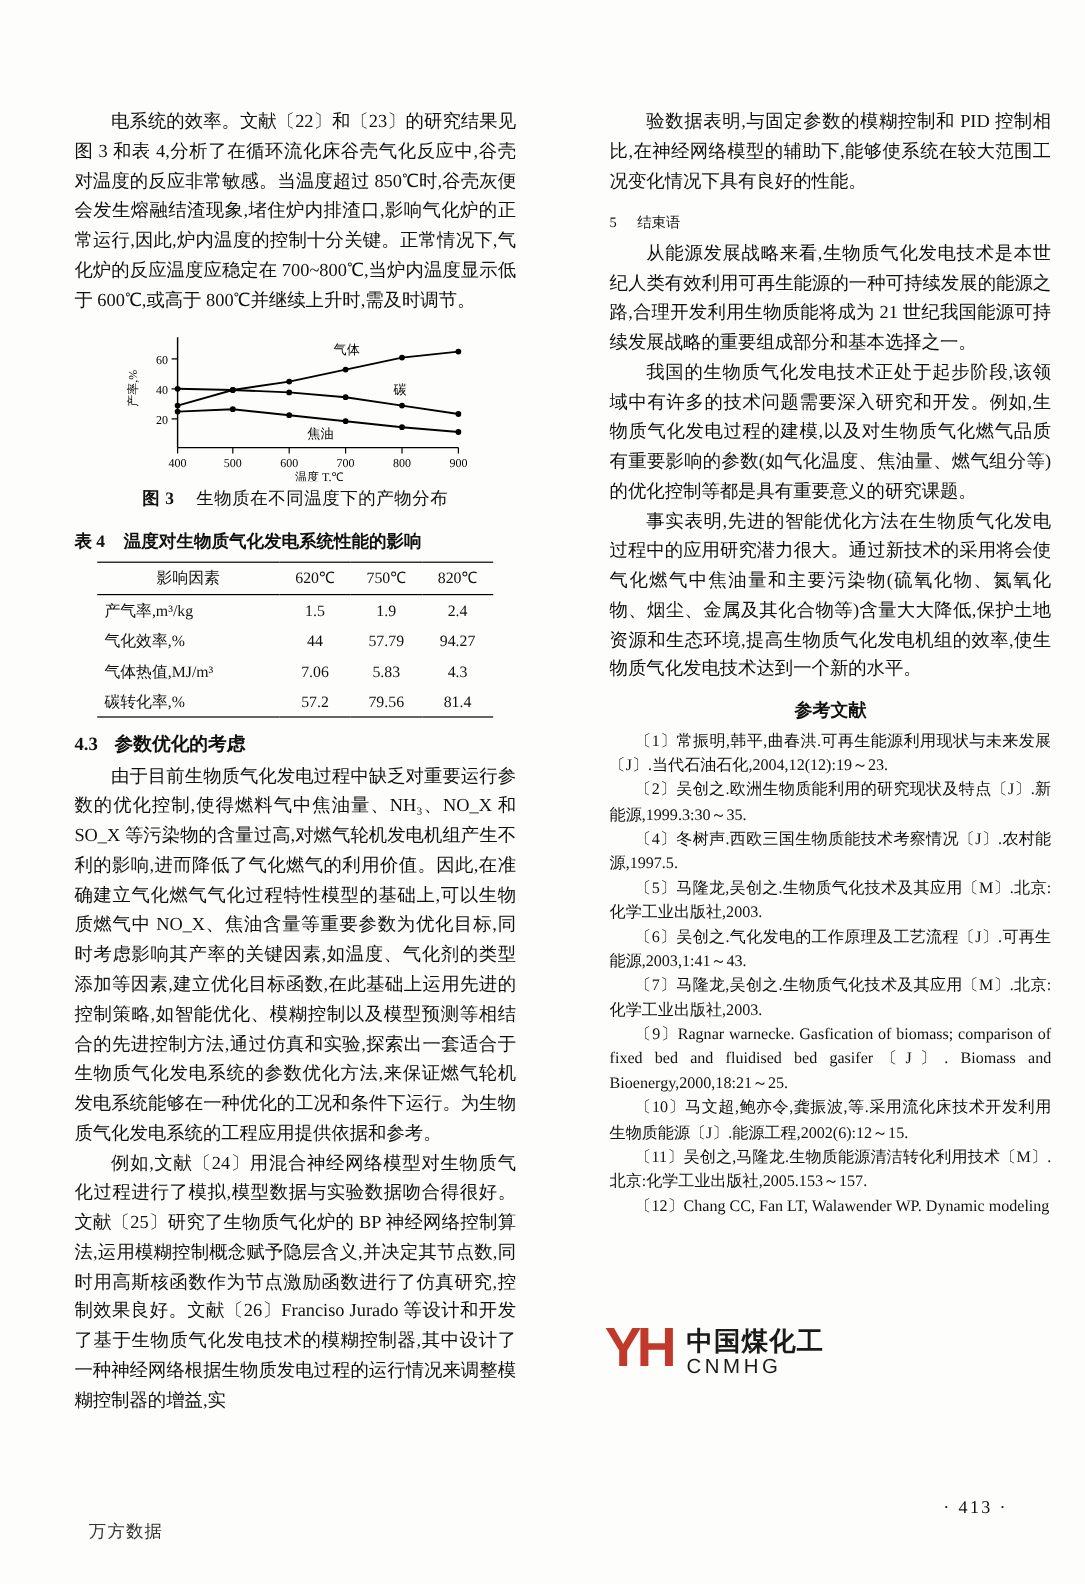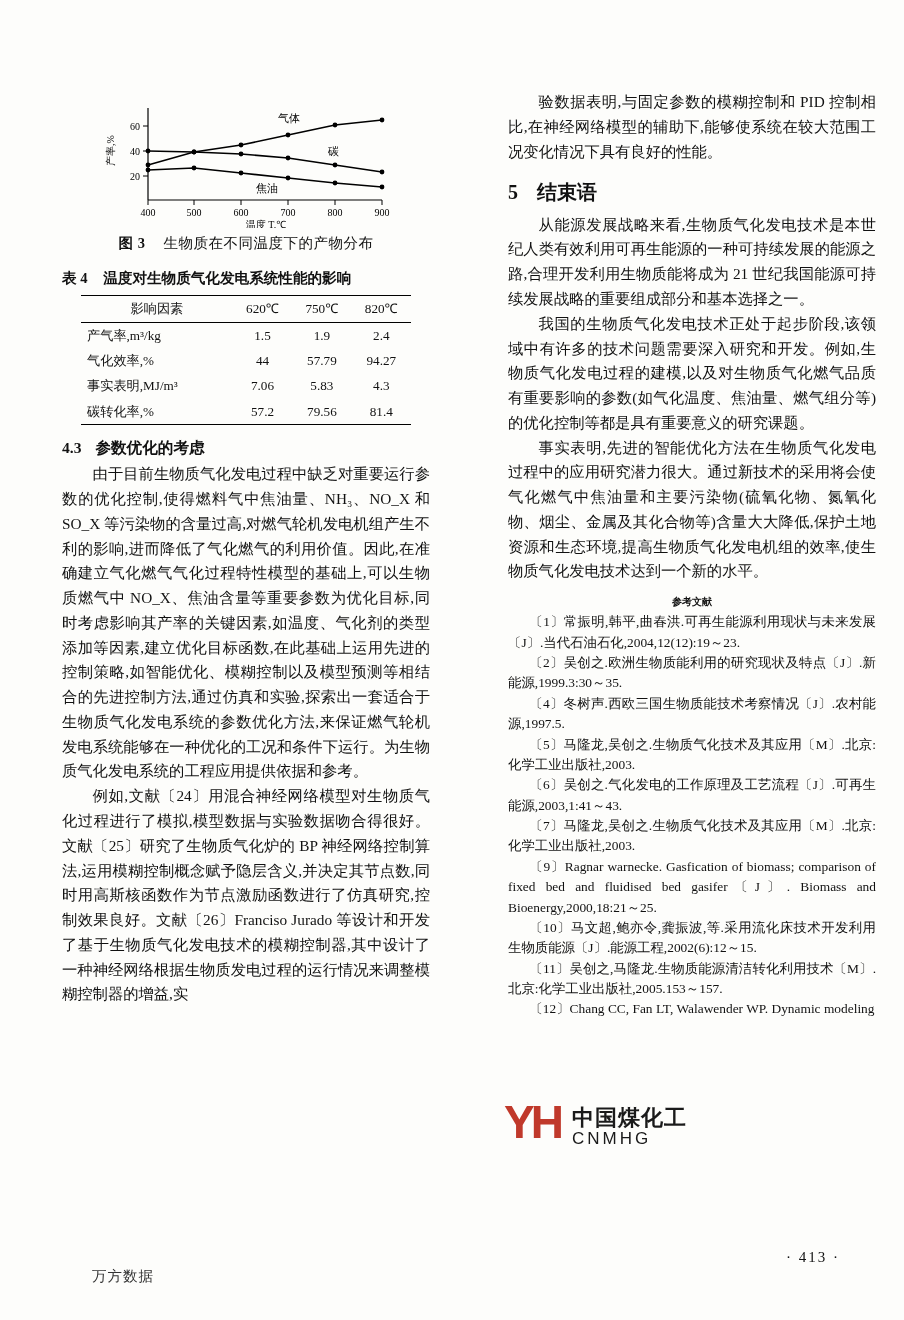--- a/index.html
+++ b/index.html
@@ -72,38 +72,38 @@
     border-bottom:1.6px solid #000;
   }
   table.data td.rowhead{
     text-align:left;
     padding-left:6px;
     white-space:nowrap;
   }
 
   
   h2.sec{
-    font-size:20px;
-    font-weight:bold;
+    font-size:12px;
+    font-weight:normal;
     margin:12px 0 4px 0;
     text-indent:0;
   }
   h2.sec .num{margin-right:14px;}
   h3.sub{
     font-size:15.6px;
     font-weight:bold;
     margin:10px 0 2px 0;
     text-indent:0;
   }
   h3.sub .num{margin-right:10px;}
 
   .ref-title{
     text-align:center;
     font-weight:bold;
-    font-size:10px;
+    font-size:15px;
     margin:10px 0 2px 0;
   }
   .refs{
     font-size:13.4px;
     line-height:1.52;
     text-align:justify;
   }
   .refs p{
     text-indent:1.6em;
     margin:0;
@@ -146,33 +146,34 @@
   }
 
   .pagenum{
     position:absolute;
     right:64px;bottom:54px;
     font-size:15px;
     letter-spacing:2px;
   }
   .footer-left{
     position:absolute;
-    left:92px;bottom:34px;
+    left:74px;bottom:34px;
     font-size:14.5px;
     color:#333;
     letter-spacing:1px;
   }
 </style>
 </head>
 <body>
 
 <div class="page">
 
   <div class="col left">
 
+    <p>电系统的效率。文献〔22〕和〔23〕的研究结果见图 3 和表 4,分析了在循环流化床谷壳气化反应中,谷壳对温度的反应非常敏感。当温度超过 850℃时,谷壳灰便会发生熔融结渣现象,堵住炉内排渣口,影响气化炉的正常运行,因此,炉内温度的控制十分关键。正常情况下,气化炉的反应温度应稳定在 700~800℃,当炉内温度显示低于 600℃,或高于 800℃并继续上升时,需及时调节。</p>
 
     <div class="figure">
       <div class="chart-wrap">
         <svg class="chart-svg" width="300" height="128" viewBox="0 0 300 128">
 
           <line x1="52" y1="8" x2="52" y2="100" stroke="#000" stroke-width="1.2"></line>
           <line x1="52" y1="100" x2="286" y2="100" stroke="#000" stroke-width="1.2"></line>
 
           <line x1="47" y1="26" x2="52" y2="26" stroke="#000" stroke-width="1"></line>
           <line x1="47" y1="51" x2="52" y2="51" stroke="#000" stroke-width="1"></line>
@@ -253,21 +254,21 @@
           <td>1.9</td>
           <td>2.4</td>
         </tr>
         <tr>
           <td class="rowhead">气化效率,%</td>
           <td>44</td>
           <td>57.79</td>
           <td>94.27</td>
         </tr>
         <tr>
-          <td class="rowhead">事实表明,MJ/m³</td>
+          <td class="rowhead">气体热值,MJ/m³</td>
           <td>7.06</td>
           <td>5.83</td>
           <td>4.3</td>
         </tr>
         <tr>
           <td class="rowhead">碳转化率,%</td>
           <td>57.2</td>
           <td>79.56</td>
           <td>81.4</td>
         </tr>

